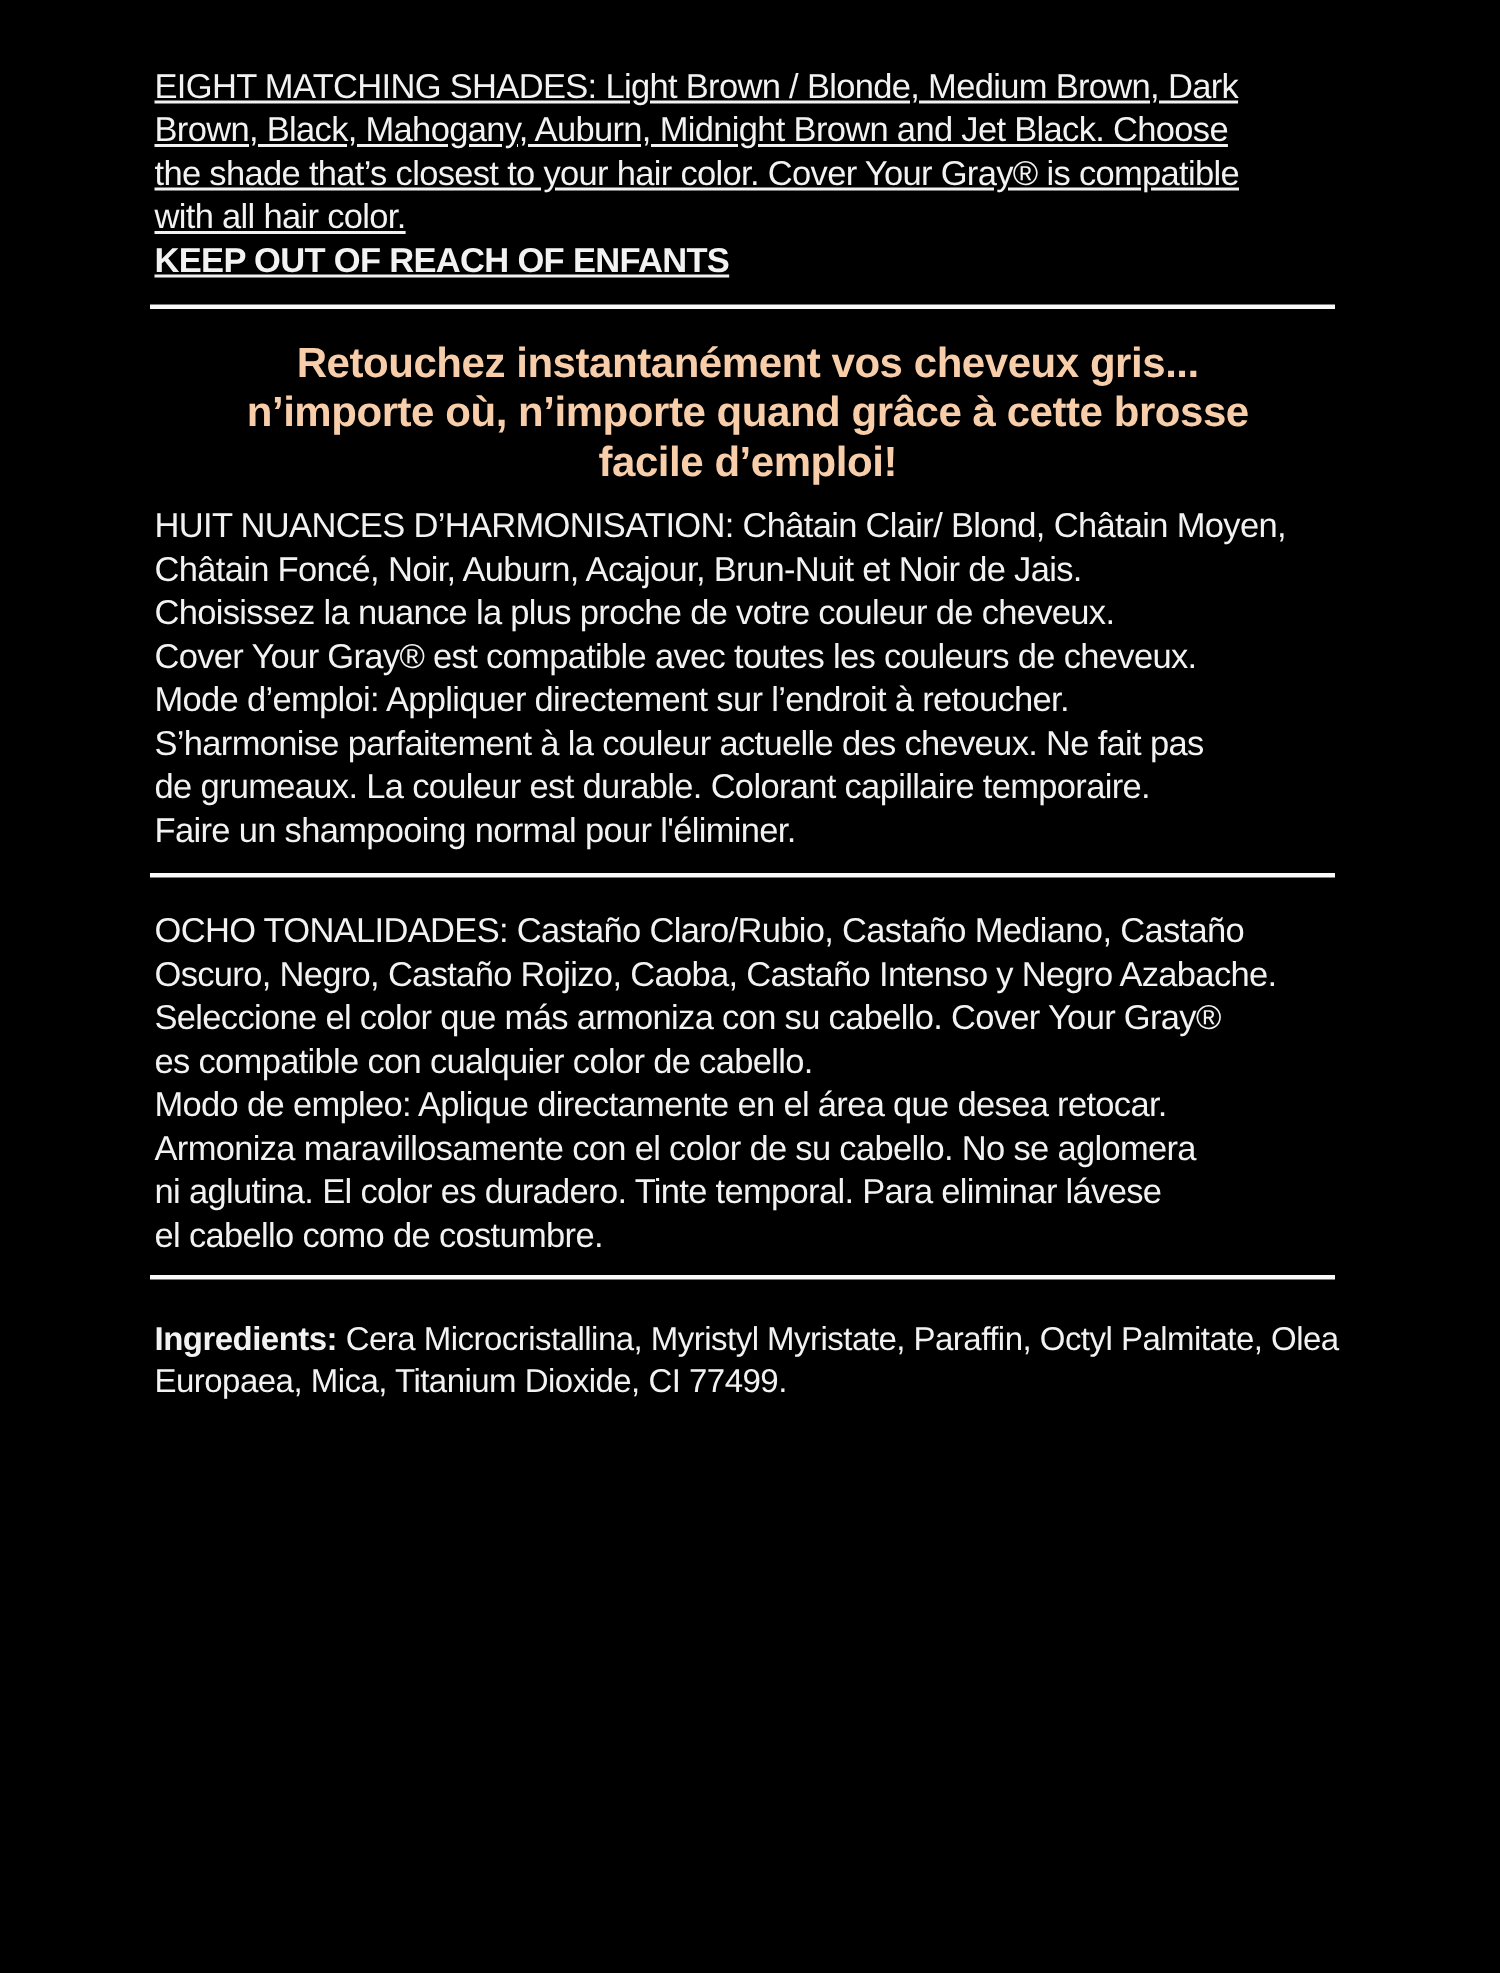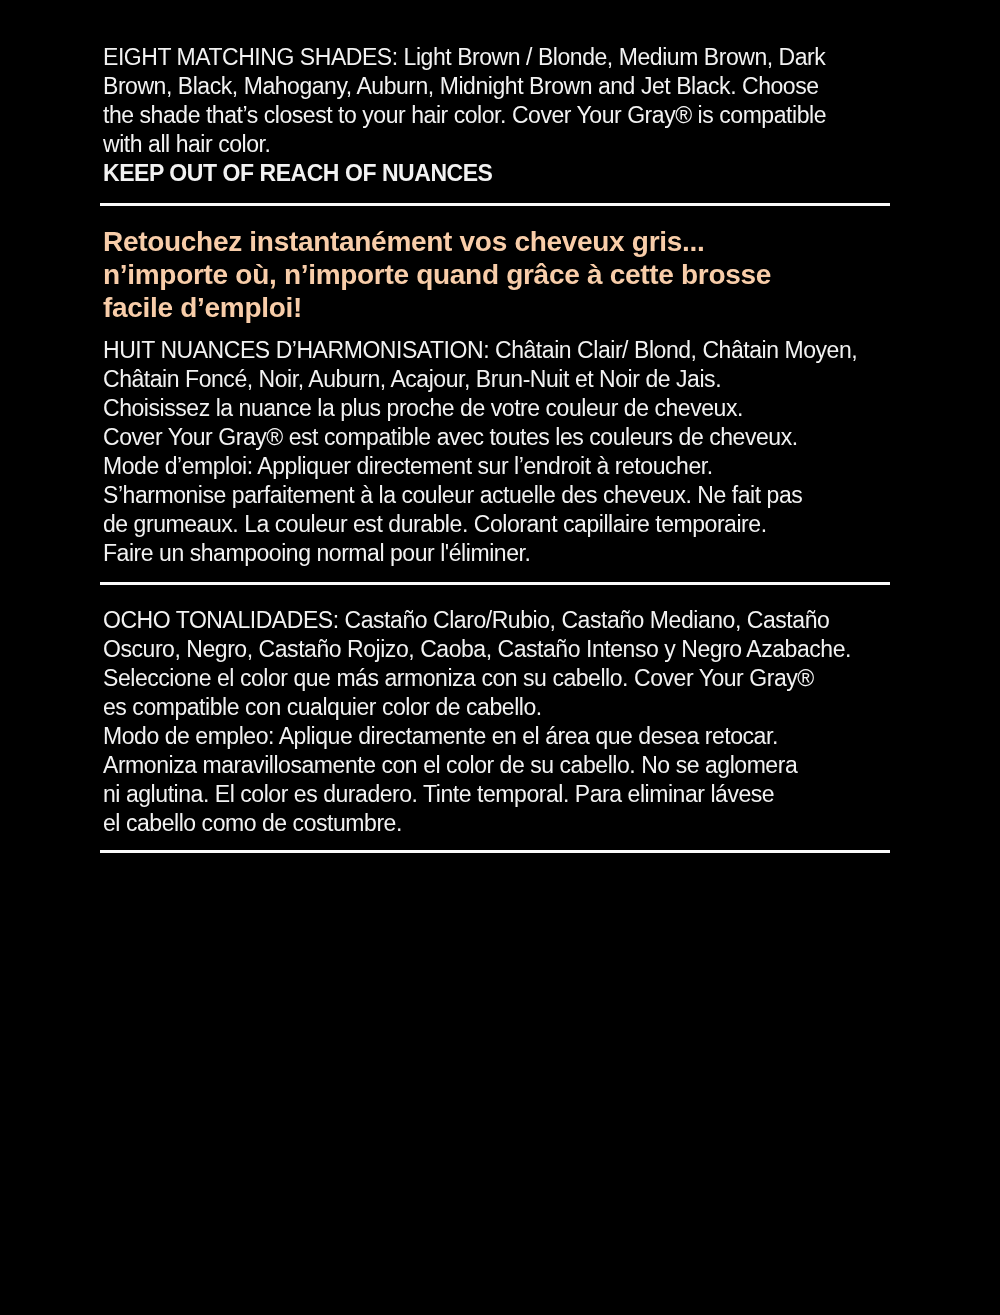--- a/index.html
+++ b/index.html
@@ -29,43 +29,43 @@
     font-size:23px;line-height:29px;font-weight:400;
     color:var(--body);letter-spacing:-0.45px;
   }
   .body p{margin:0;}
   .bold{font-weight:700;}
   .accent{color:var(--accent);}
   .rule{
     height:3px;background:var(--rule);
     margin-left:100px;margin-right:110px;
   }
-  .mt-body-en{margin-top:12px;}
+  .mt-body-en{margin-top:12px;text-decoration:underline;}
   .mt-rule1{margin-top:15px;}
-  .mt-head-fr{margin-top:19px;}
+  .mt-head-fr{margin-top:19px;text-align:center;}
   .mt-body-fr{margin-top:12px;}
   .mt-rule2{margin-top:14px;}
   .mt-head-es{margin-top:18px;}
   .mt-body-es{margin-top:21px;}
   .mt-rule3{margin-top:12px;}
   .ingredients{
     margin-top:26px;
     font-size:22px;line-height:28px;letter-spacing:-0.35px;
   }
 </style>
 </head>
 <body>
 
 <div class="label">
 
   <section>
     <div class="tx body mt-body-en"><p>EIGHT MATCHING SHADES: Light Brown / Blonde, Medium Brown, Dark
 Brown, Black, Mahogany, Auburn, Midnight Brown and Jet Black. Choose
 the shade that’s closest to your hair color. Cover Your Gray® is compatible
-with all hair color.</p><p class="bold">KEEP OUT OF REACH OF NUANCES</p></div>
+with all hair color.</p><p class="bold">KEEP OUT OF REACH OF ENFANTS</p></div>
   </section>
 
   <div class="rule mt-rule1"></div>
 
   <section>
     <h1 class="tx heading mt-head-fr">Retouchez instantanément vos cheveux gris...
 n’importe où, n’importe quand grâce à cette brosse
 facile d’emploi!</h1>
     <div class="tx body mt-body-fr"><p>HUIT NUANCES D’HARMONISATION: Châtain Clair/ Blond, Châtain Moyen,
 Châtain Foncé, Noir, Auburn, Acajour, Brun-Nuit et Noir de Jais.
@@ -85,14 +85,18 @@
 Seleccione el color que más armoniza con su cabello. Cover Your Gray®
 es compatible con cualquier color de cabello.
 Modo de empleo: Aplique directamente en el área que desea retocar.
 Armoniza maravillosamente con el color de su cabello. No se aglomera
 ni aglutina. El color es duradero. Tinte temporal. Para eliminar lávese
 el cabello como de costumbre.</p></div>
   </section>
 
   <div class="rule mt-rule3"></div>
 
+  <section>
+    <div class="tx body ingredients"><b class="bold">Ingredients:</b><span> Cera Microcristallina, Myristyl Myristate, Paraffin, Octyl Palmitate, Olea
+Europaea, Mica, Titanium Dioxide, CI 77499.</span></div>
+  </section>
 
 </div>
 
 </body></html>

